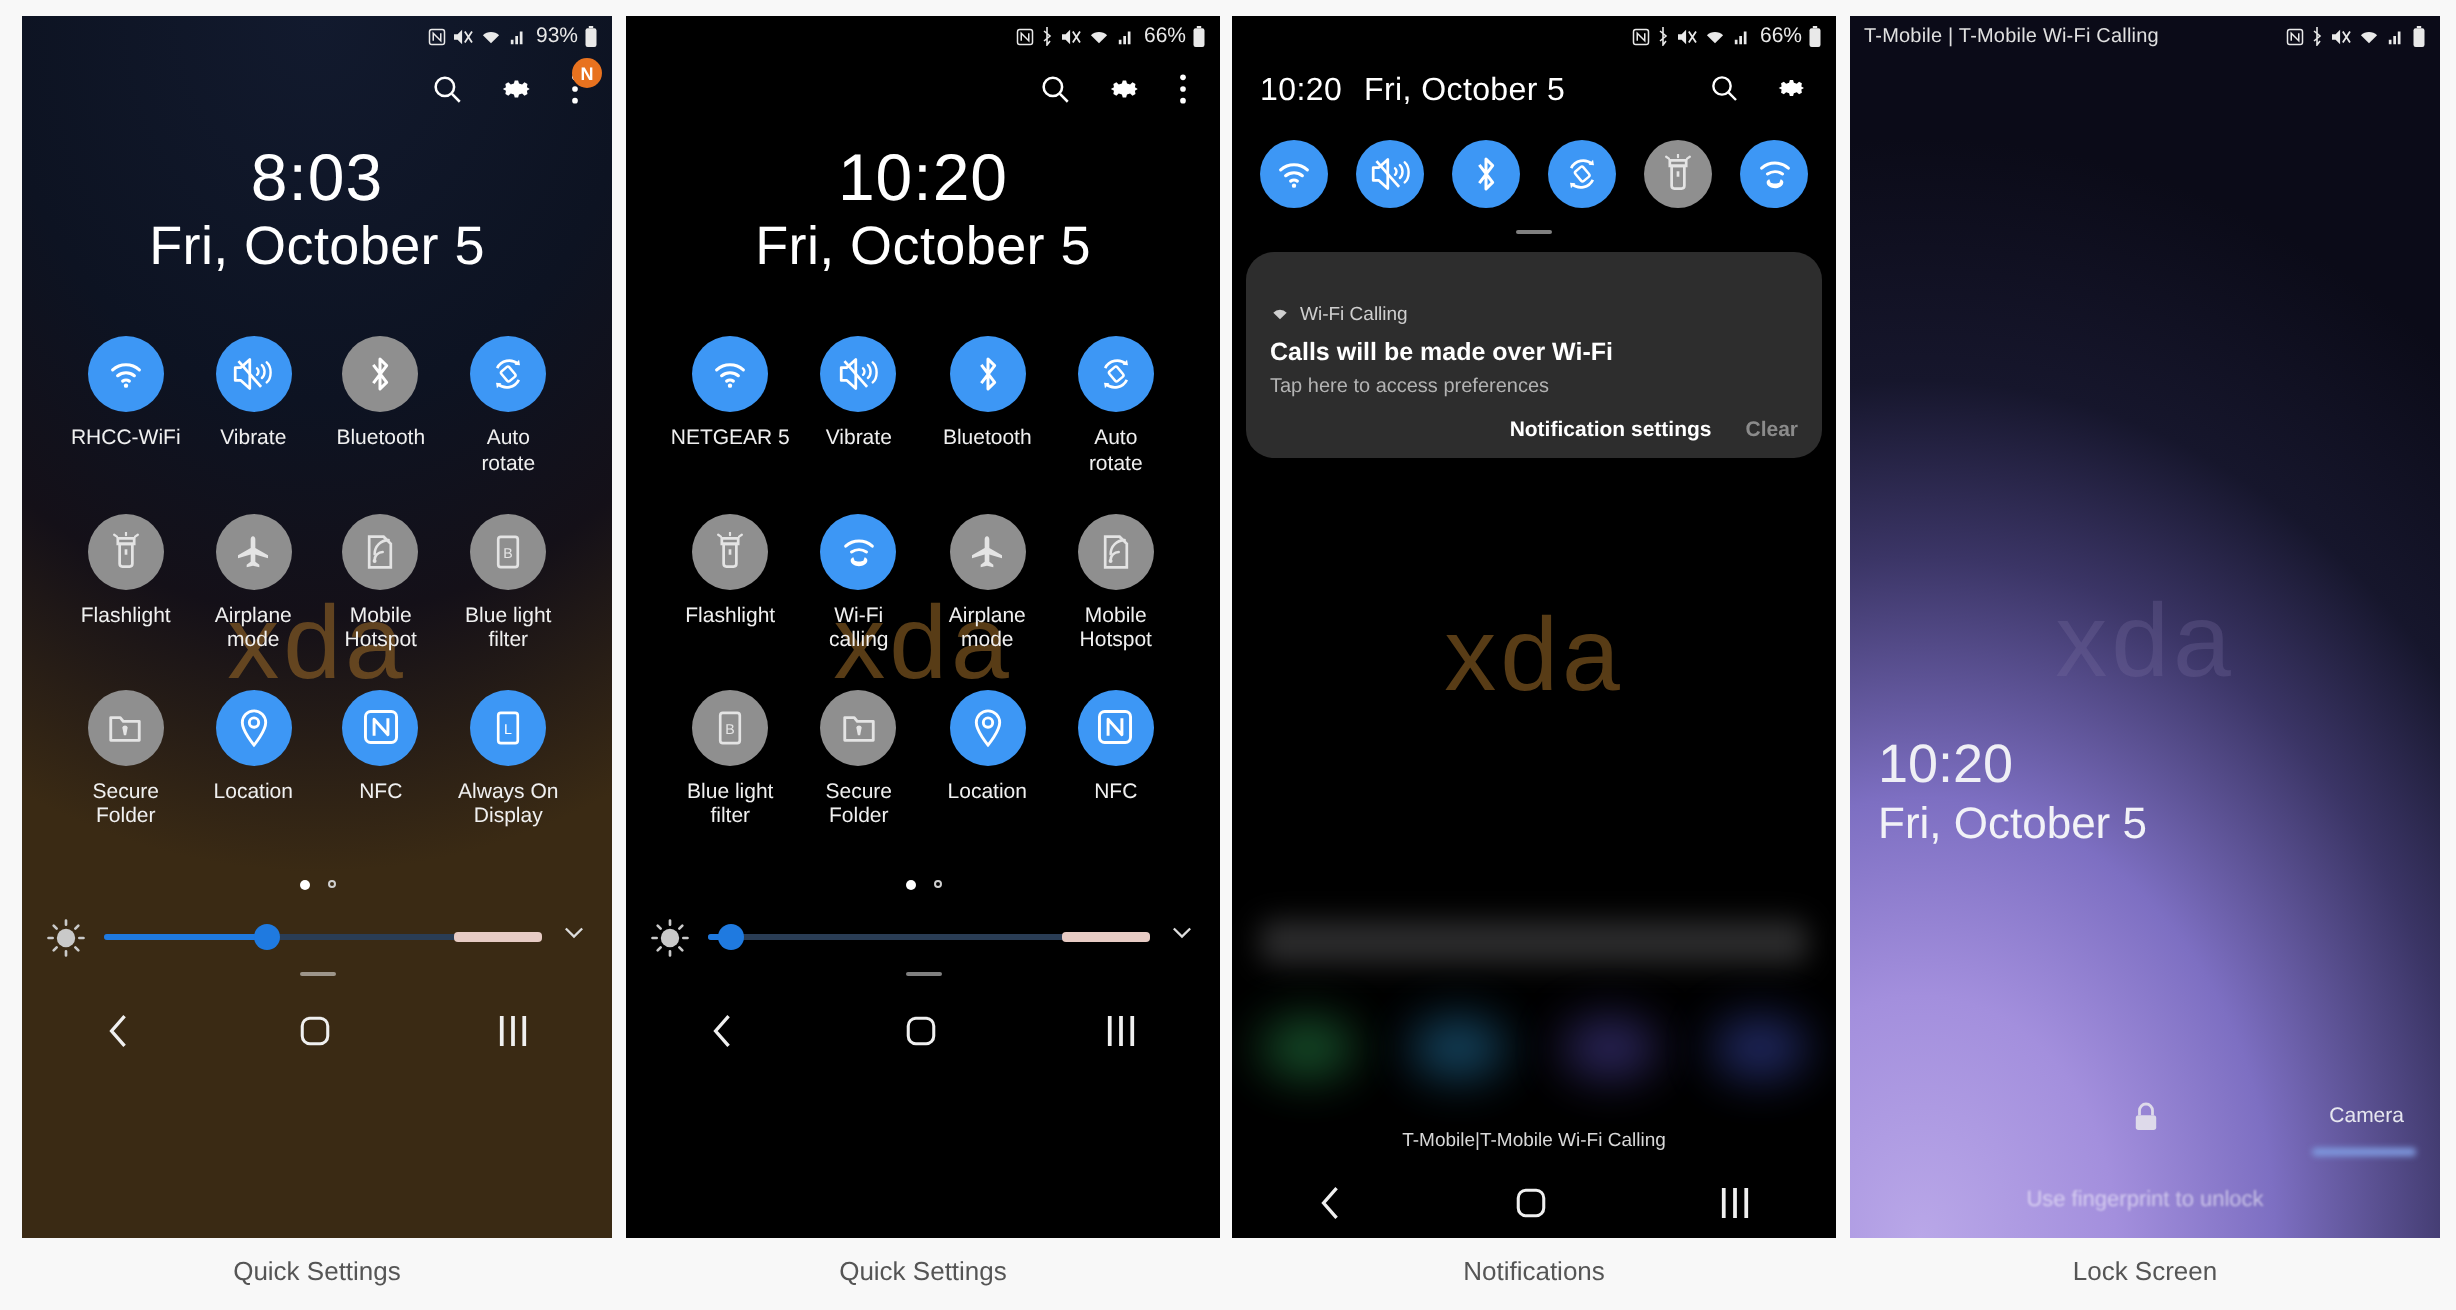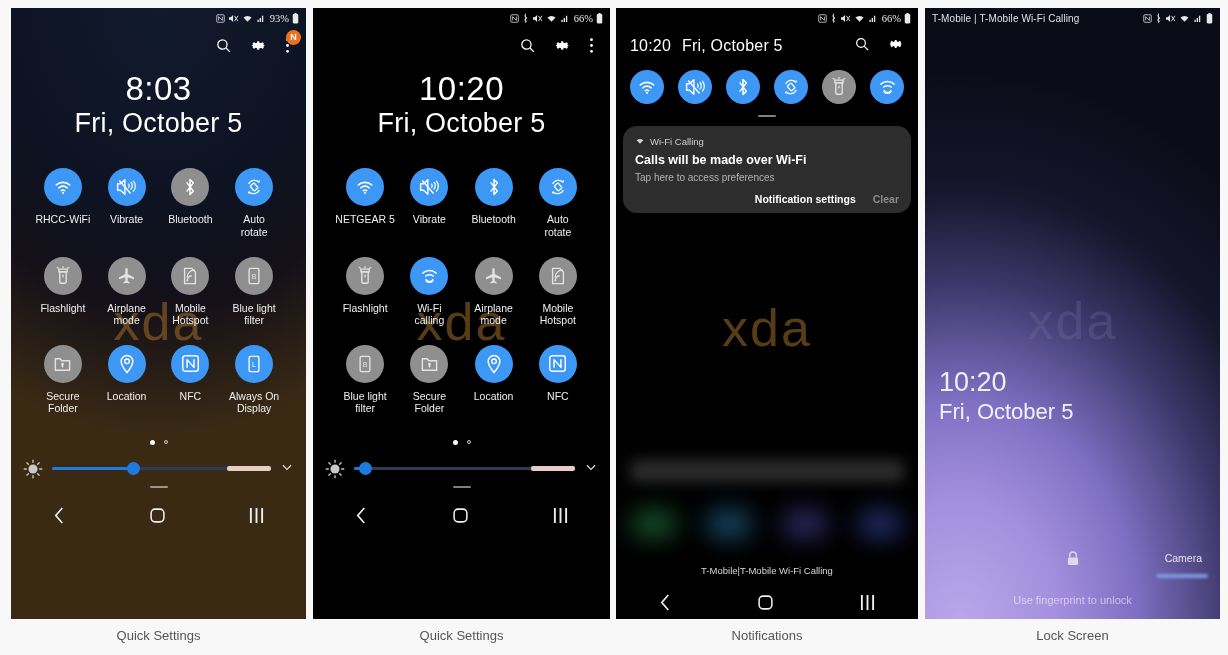--- a/index.html
+++ b/index.html
@@ -27,21 +27,21 @@
 
   
   .statusbar {
     height: 20px; display: flex; align-items: center;
     padding: 0 7px; font-size: 10.5px; color: #e9e9e9;
     justify-content: flex-end; gap: 3px;
   }
   .statusbar.with-carrier { justify-content: space-between; }
   .carrier-text { font-size: 10px; color: #e0e0e0; letter-spacing: .1px; }
   .sb-icons { display: flex; align-items: center; gap: 3px; }
-  .sb-pct { font-size: 10.5px; margin-left: 1px; font-family: Liberation Serif, serif; }
+  .sb-pct { font-size: 10.5px; margin-left: 1px; }
   svg.sbi { display: block; }
 
   
   .qs-header {
     height: 38px; display: flex; align-items: center; justify-content: flex-end;
     gap: 18px; padding: 0 16px 0 0; position: relative;
   }
   .qs-header .hicon { cursor: pointer; position: relative; }
   .badge {
     position: absolute; top: -7px; left: 1px;
@@ -88,21 +88,21 @@
   .chev { width: 14px; }
 
   .handle { width: 18px; height: 2px; background: rgba(255,255,255,0.5); border-radius: 2px; margin: 7px auto 0; }
 
   
   .navbar { display: flex; align-items: center; justify-content: space-around; height: 36px; }
   .navbar span { cursor: pointer; }
 
   
   .notif-card {
-    margin: 9px 7px 0; background: #2d2d2d; border-radius: 14px; padding: 10px 12px 8px;
+    margin: 9px 7px 0; background: #2d2d2d; border-radius: 14px; padding: 26px 12px 8px;
   }
   .notif-app { display: flex; align-items: center; gap: 5px; font-size: 9.5px; color: #cfcfcf; }
   .notif-title { font-size: 12.5px; font-weight: bold; color: #fff; margin-top: 6px; }
   .notif-sub { font-size: 10px; color: #b3b3b3; margin-top: 5px; }
   .notif-actions { display: flex; justify-content: flex-end; gap: 17px; align-items: center; margin-top: 10px; }
   .notif-actions .act { font-size: 10.5px; font-weight: bold; color: #fff; cursor: pointer; }
   .notif-actions .act.clear { color: #8b8b8b; }
 
   .qs3-header { display: flex; align-items: center; padding: 0 14px; height: 36px; justify-content: space-between; }
   .qs3-clock { font-size: 16px; font-weight: 400; letter-spacing: .2px; }

